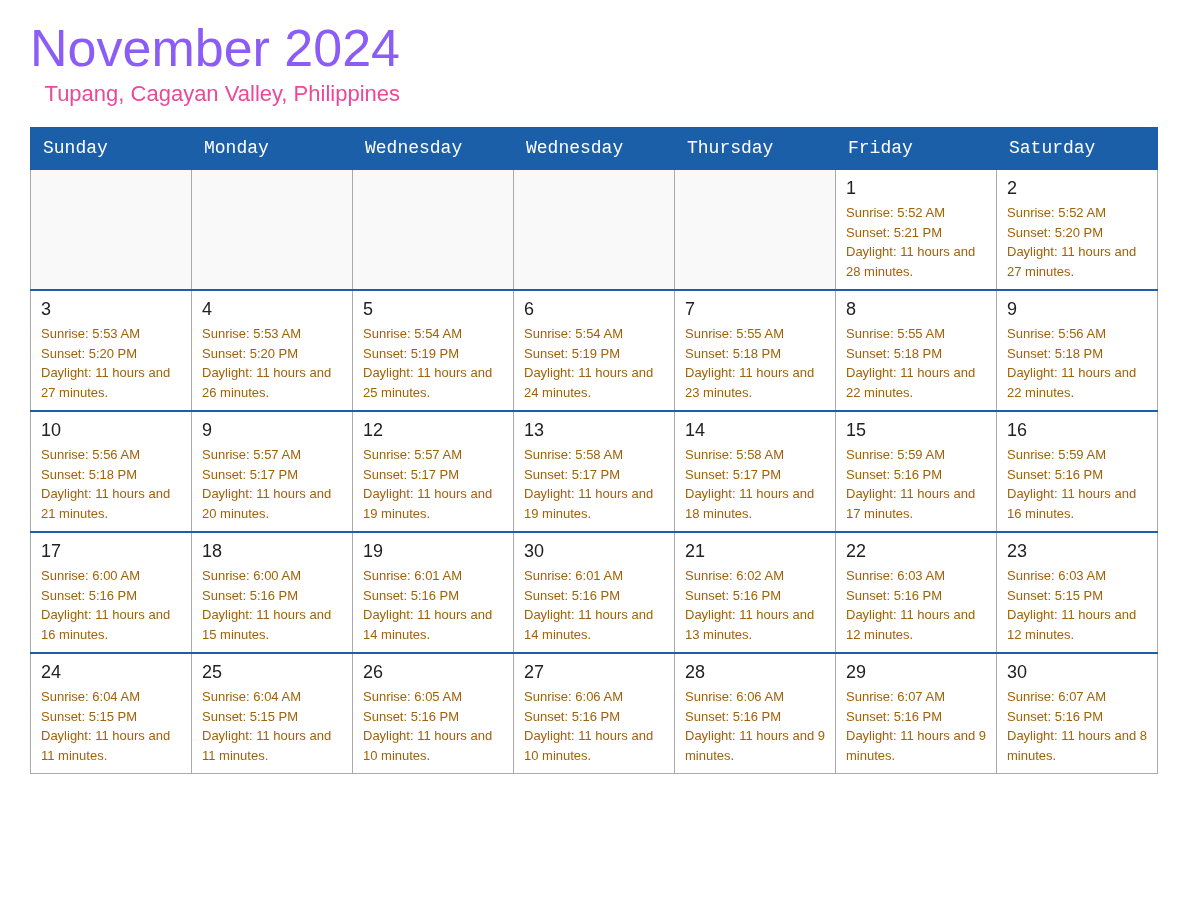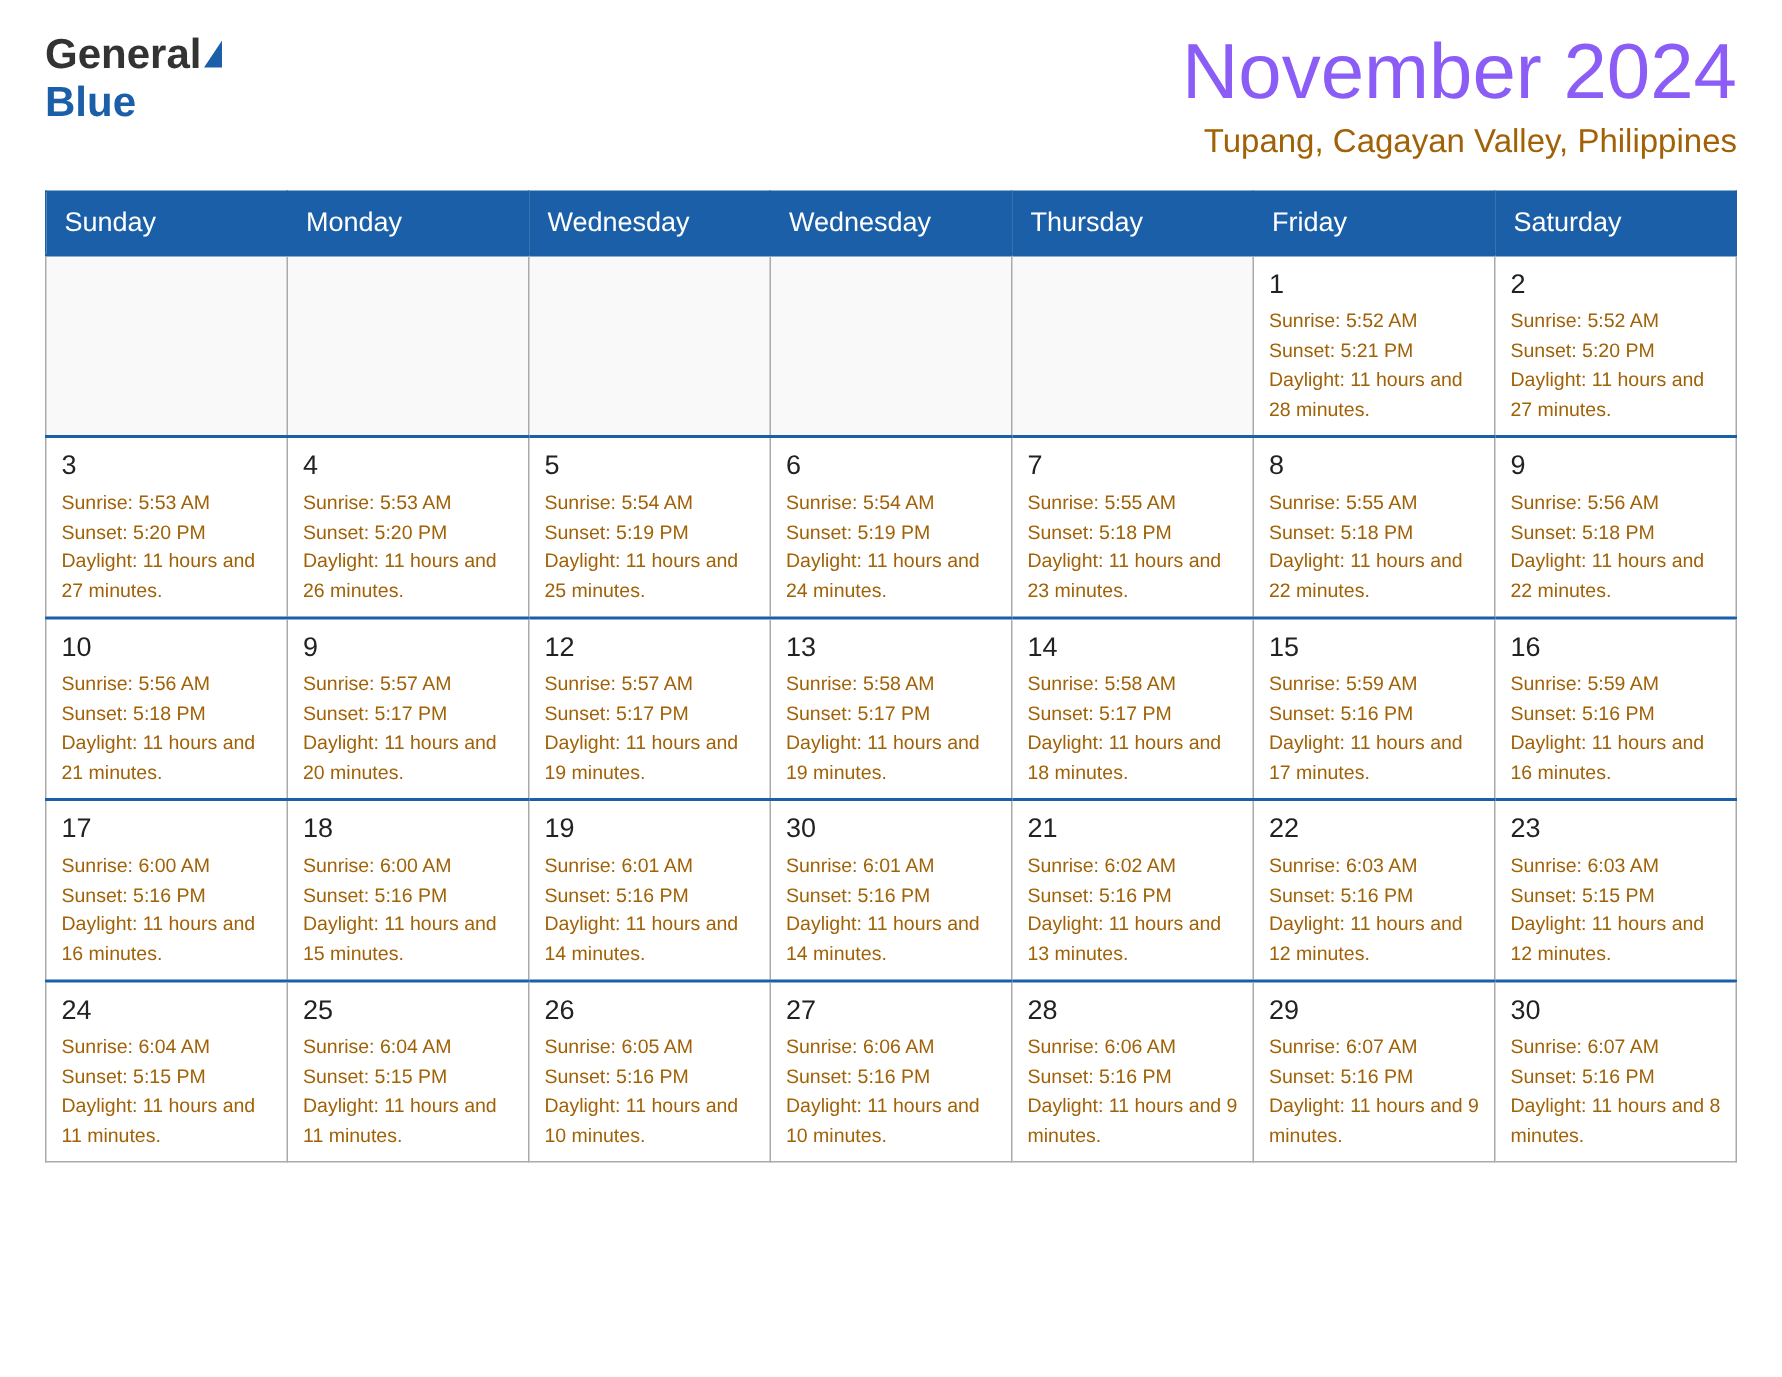--- a/index.html
+++ b/index.html
@@ -41,36 +41,37 @@
     .logo-blue { color: #1a5fa8; font-size: 28px; font-weight: bold; }
     .title-block { text-align: right; }
     .month-title {
       font-size: 52px;
       font-weight: normal;
       color: #8b5cf6;
       line-height: 1.1;
     }
     .location-title {
       font-size: 22px;
-      color: #a16207;
+      color: #ec4899;
       margin-top: 4px;
     }
     .calendar {
       width: 100%;
       border-collapse: collapse;
       border: 1px solid #999;
     }
     .calendar th {
       background-color: #1a5fa8;
       color: #fff;
       text-align: left;
       padding: 10px 12px;
       font-size: 18px;
       font-weight: normal;
       border: 1px solid #1a5fa8;
+      font-family: Liberation Mono, monospace;
     }
     .calendar td {
       border: 1px solid #aaa;
       vertical-align: top;
       padding: 8px 10px;
       width: 14.28%;
       min-height: 100px;
     }
     .day-number {
       font-size: 18px;
@@ -83,27 +84,20 @@
       color: #a16207;
       line-height: 1.5;
     }
     .empty-cell { background: #f9f9f9; }
     .week-row td { border-top: 2px solid #1a5fa8; }
   </style>
 </head>
 <body>
 
 <div class="header">
-  <div class="logo">
-    <div class="logo-text">
-      <span class="logo-general">General</span>
-      <span class="logo-triangle"></span>
-    </div>
-    <div class="logo-blue">Blue</div>
-  </div>
   <div class="title-block">
     <div class="month-title">November 2024</div>
     <div class="location-title">Tupang, Cagayan Valley, Philippines</div>
   </div>
 </div>
 
 <table class="calendar">
   <thead>
     <tr>
     <th>Sunday</th>

